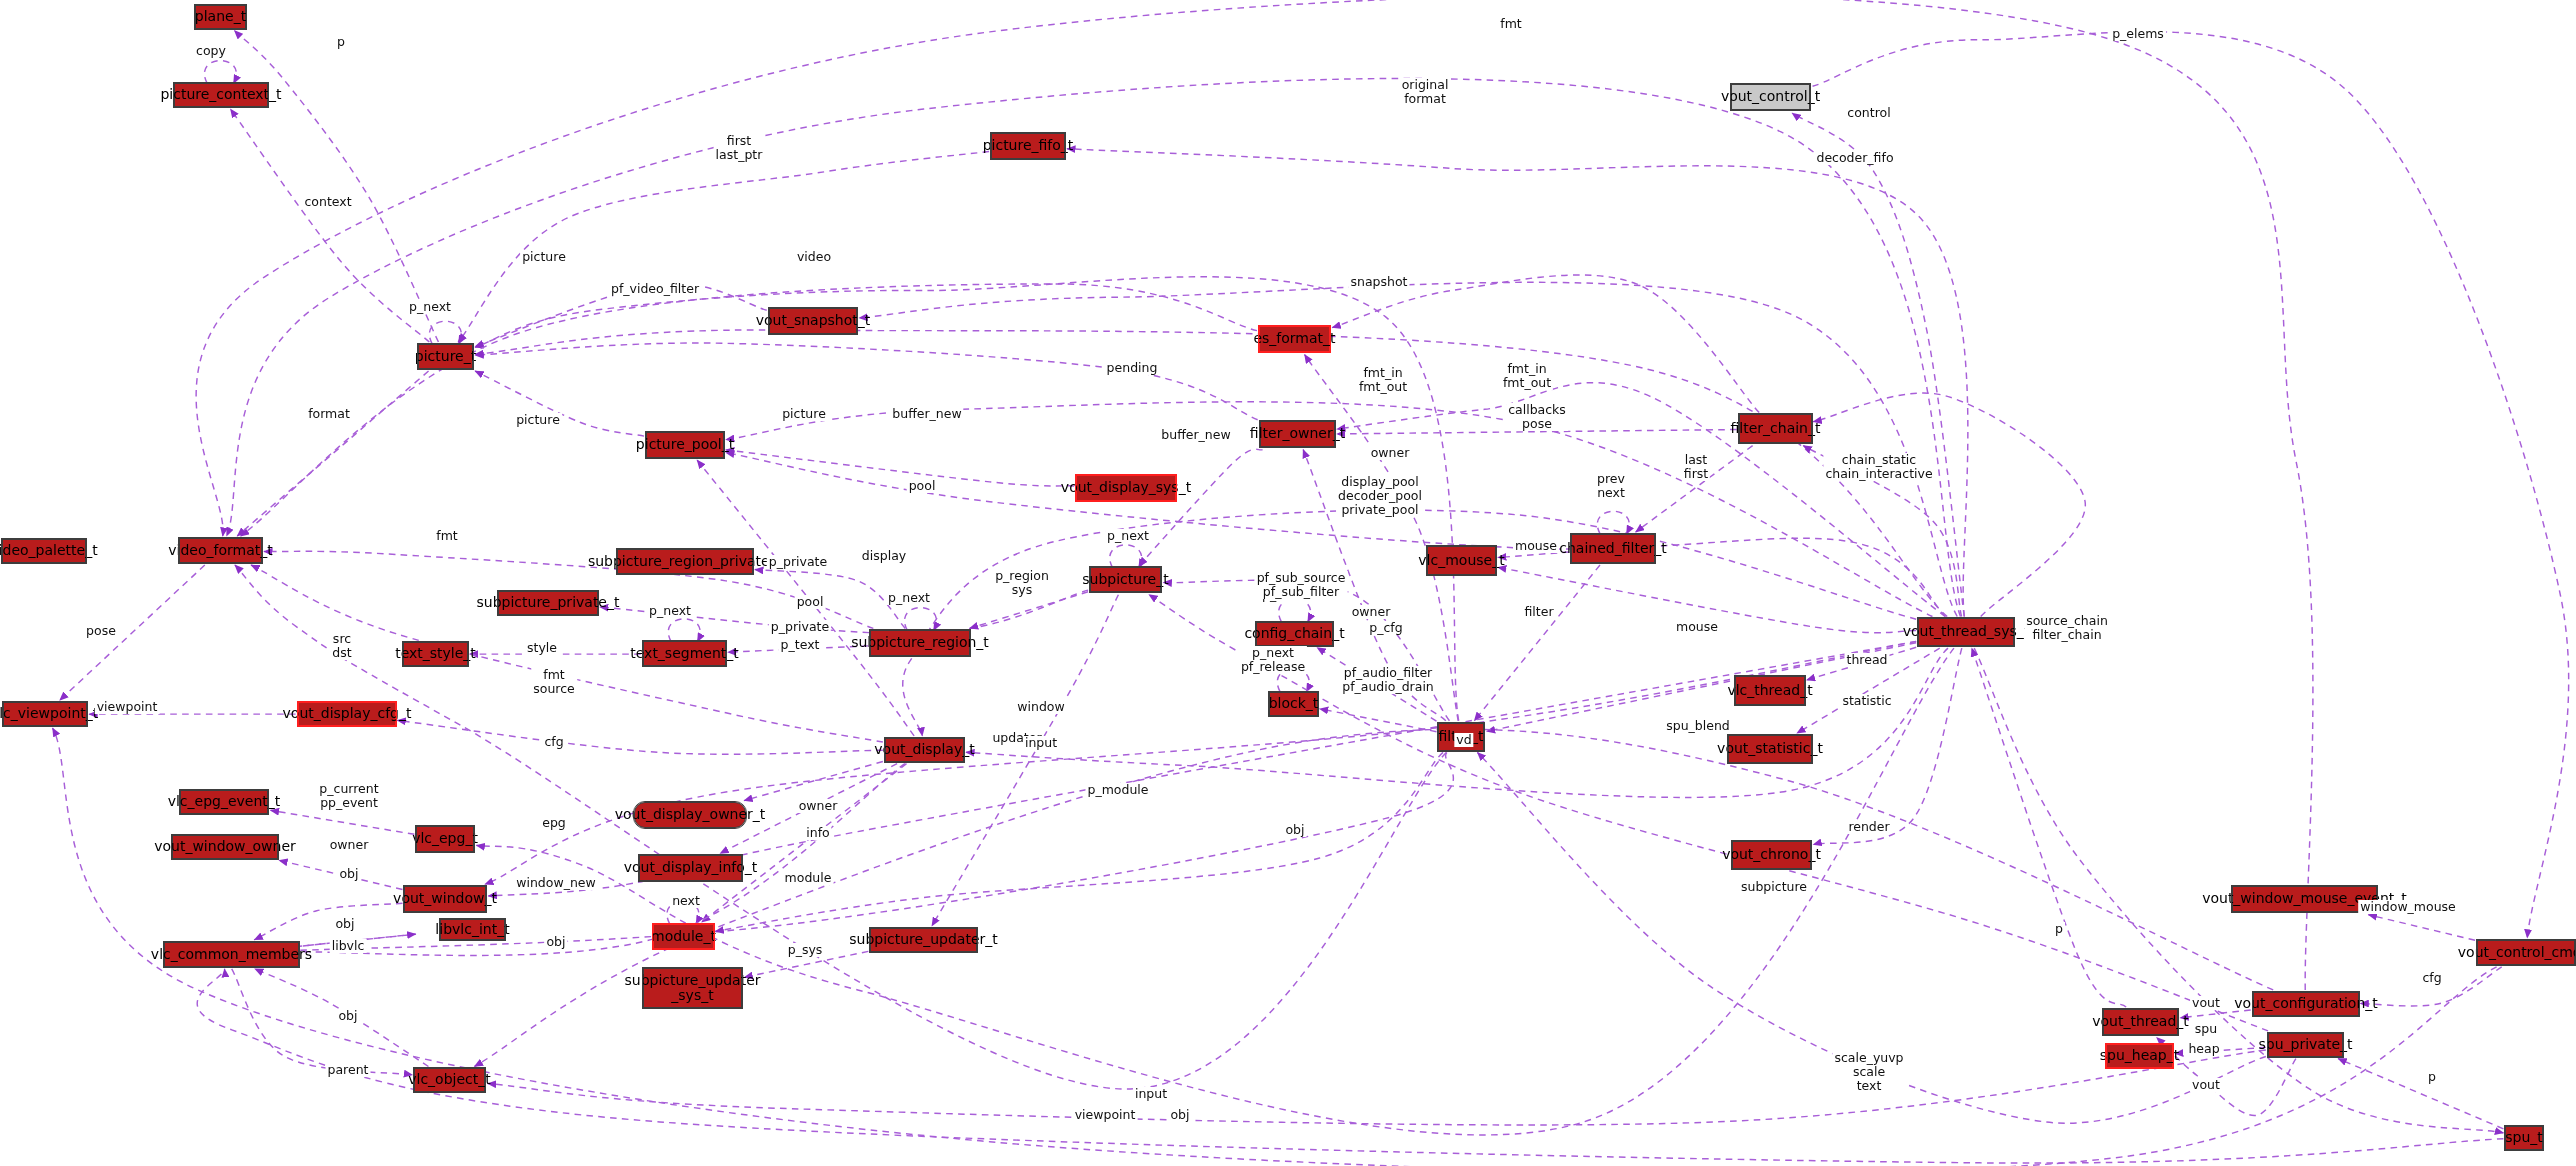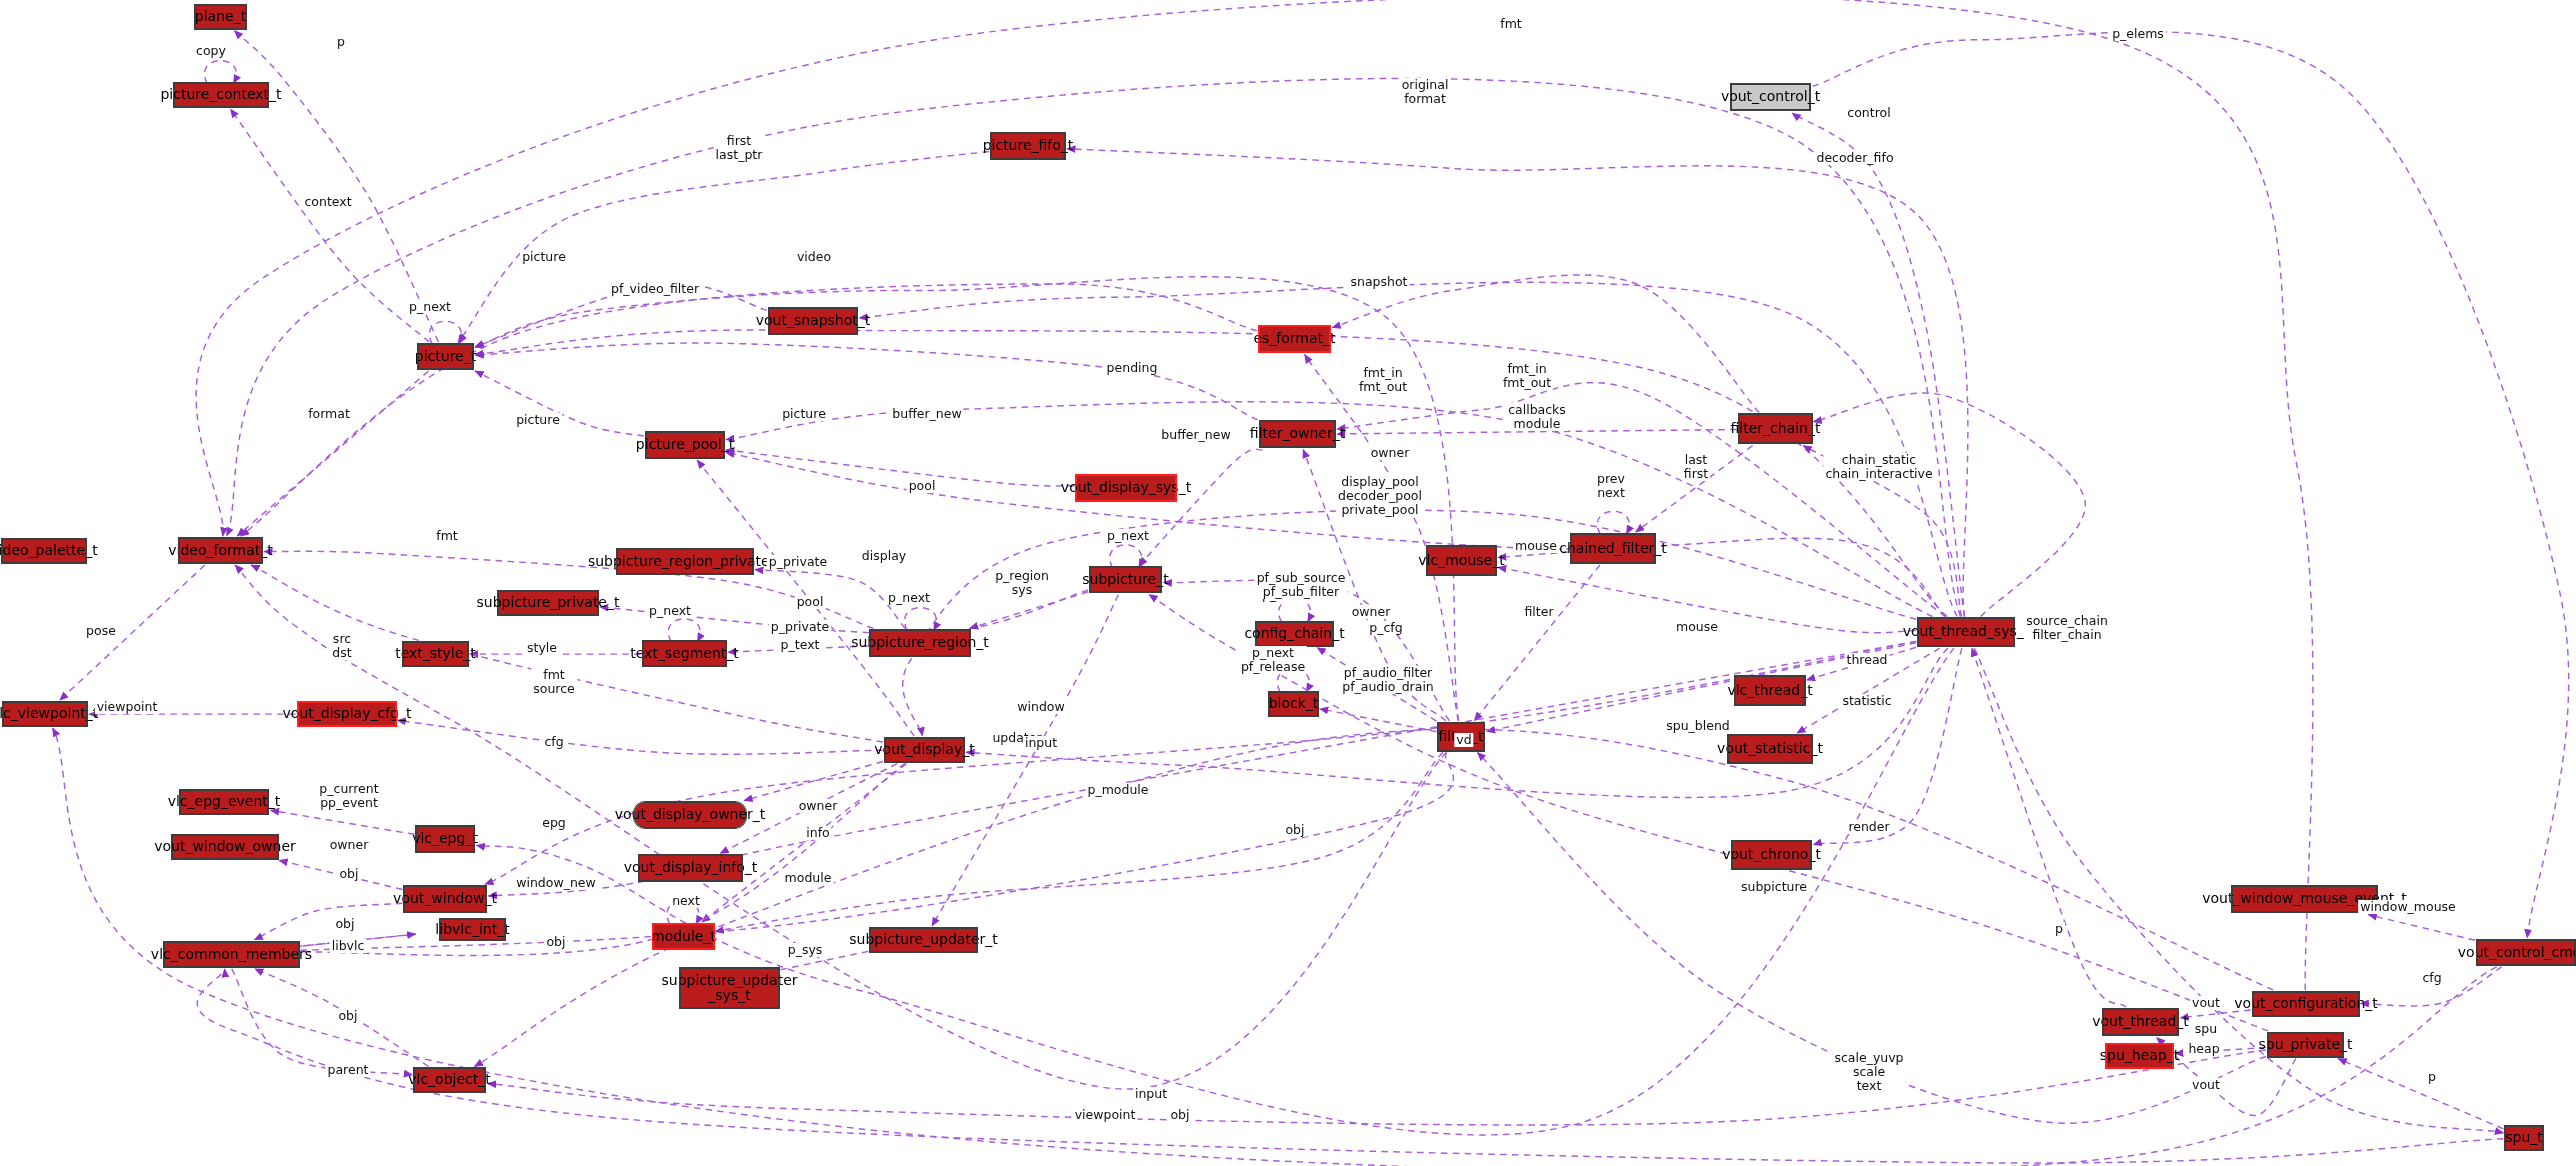--- a/index.html
+++ b/index.html
@@ -153,21 +153,21 @@
       <div class="node red" style="left: 298px; top: 702px; width: 98px; height: 24px;">vout_display_cfg_t</div>
       <div class="node" style="left: 180px; top: 790px; width: 88px; height: 24px;">vlc_epg_event_t</div>
       <div class="node" style="left: 416px; top: 826px; width: 58px; height: 26px;">vlc_epg_t</div>
       <div class="node" style="left: 172px; top: 835px; width: 106px; height: 24px;">vout_window_owner</div>
       <div class="node" style="left: 404px; top: 886px; width: 82px; height: 26px;">vout_window_t</div>
       <div class="node" style="left: 634px; top: 802px; width: 112px; height: 26px; border-radius: 11px;">vout_display_owner_t</div>
       <div class="node" style="left: 639px; top: 855px; width: 103px; height: 26px;">vout_display_info_t</div>
       <div class="node" style="left: 885px; top: 738px; width: 79px; height: 24px;">vout_display_t</div>
       <div class="node red" style="left: 653px; top: 924px; width: 61px; height: 25px;">module_t</div>
       <div class="node" style="left: 870px; top: 928px; width: 107px; height: 24px;">subpicture_updater_t</div>
-      <div class="node" style="left: 643px; top: 968px; width: 99px; height: 40px; margin-left: 37px;">subpicture_updater
+      <div class="node" style="left: 643px; top: 968px; width: 99px; height: 40px;">subpicture_updater
 _sys_t</div>
       <div class="node" style="left: 164px; top: 942px; width: 135px; height: 25px;">vlc_common_members</div>
       <div class="node" style="left: 440px; top: 919px; width: 65px; height: 21px;">libvlc_int_t</div>
       <div class="node" style="left: 414px; top: 1068px; width: 71px; height: 24px;">vlc_object_t</div>
       <div class="node" style="left: 1732px; top: 841px; width: 79px; height: 28px;">vout_chrono_t</div>
       <div class="node" style="left: 2103px; top: 1009px; width: 75px; height: 26px;">vout_thread_t</div>
       <div class="node" style="left: 2232px; top: 886px; width: 145px; height: 26px;">vout_window_mouse_event_t</div>
       <div class="node" style="left: 2477px; top: 940px; width: 98px; height: 25px;">vout_control_cmd_t</div>
       <div class="node" style="left: 2253px; top: 992px; width: 106px; height: 24px;">vout_configuration_t</div>
       <div class="node red" style="left: 2106px; top: 1044px; width: 67px; height: 24px;">spu_heap_t</div>
@@ -192,21 +192,21 @@
       <div class="elabel" style="left: 538px; top: 420px;">picture</div>
       <div class="elabel" style="left: 804px; top: 414px;">picture</div>
       <div class="elabel" style="left: 927px; top: 414px;">buffer_new</div>
       <div class="elabel" style="left: 1196px; top: 435px;">buffer_new</div>
       <div class="elabel" style="left: 1132px; top: 368px;">pending</div>
       <div class="elabel" style="left: 655px; top: 289px;">pf_video_filter</div>
       <div class="elabel" style="left: 1380px; top: 496px;">display_pool
 decoder_pool
 private_pool</div>
       <div class="elabel" style="left: 1537px; top: 417px;">callbacks
-module</div>
+pose</div>
       <div class="elabel" style="left: 1390px; top: 453px;">owner</div>
       <div class="elabel" style="left: 1371px; top: 612px;">owner</div>
       <div class="elabel" style="left: 1383px; top: 380px;">fmt_in
 fmt_out</div>
       <div class="elabel" style="left: 1527px; top: 376px;">fmt_in
 fmt_out</div>
       <div class="elabel" style="left: 814px; top: 257px;">video</div>
       <div class="elabel" style="left: 1611px; top: 486px;">prev
 next</div>
       <div class="elabel" style="left: 1536px; top: 546px;">mouse</div>

